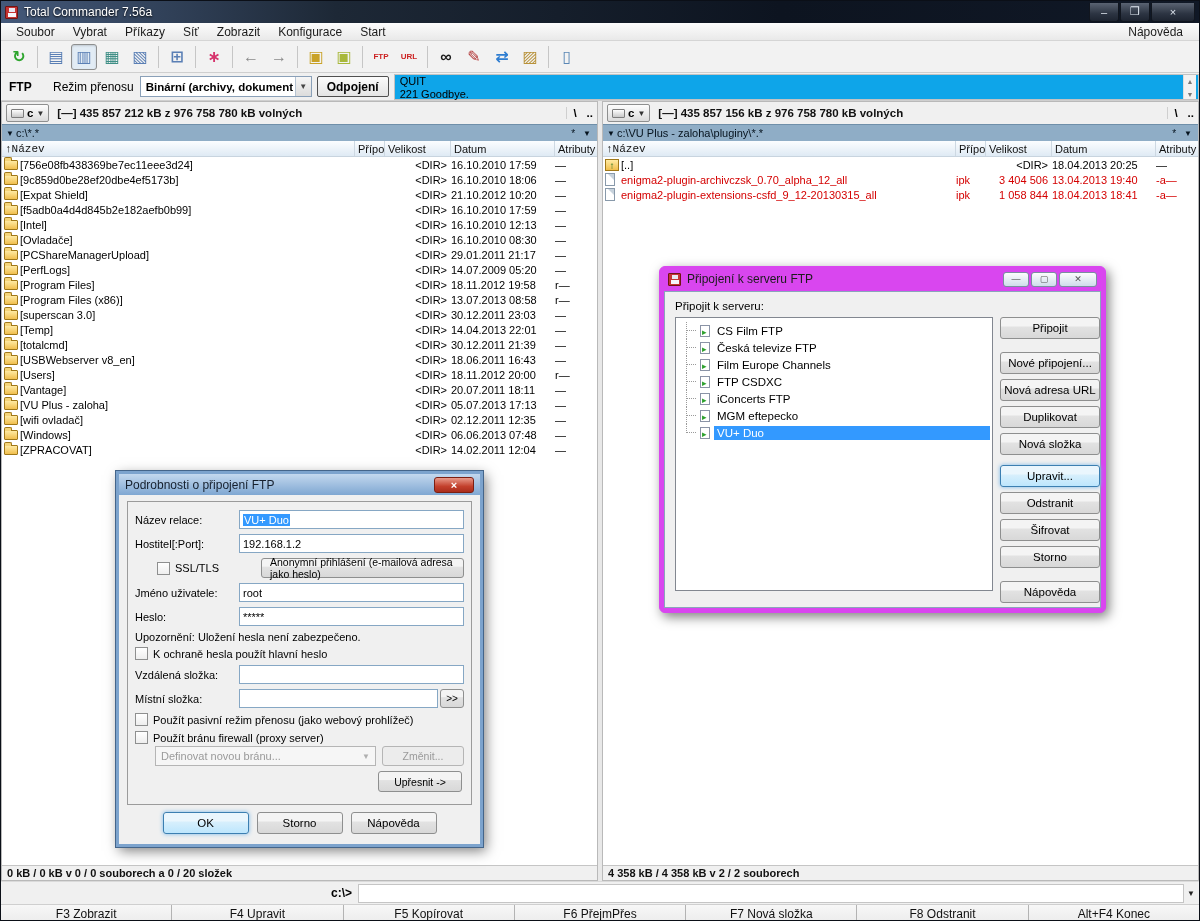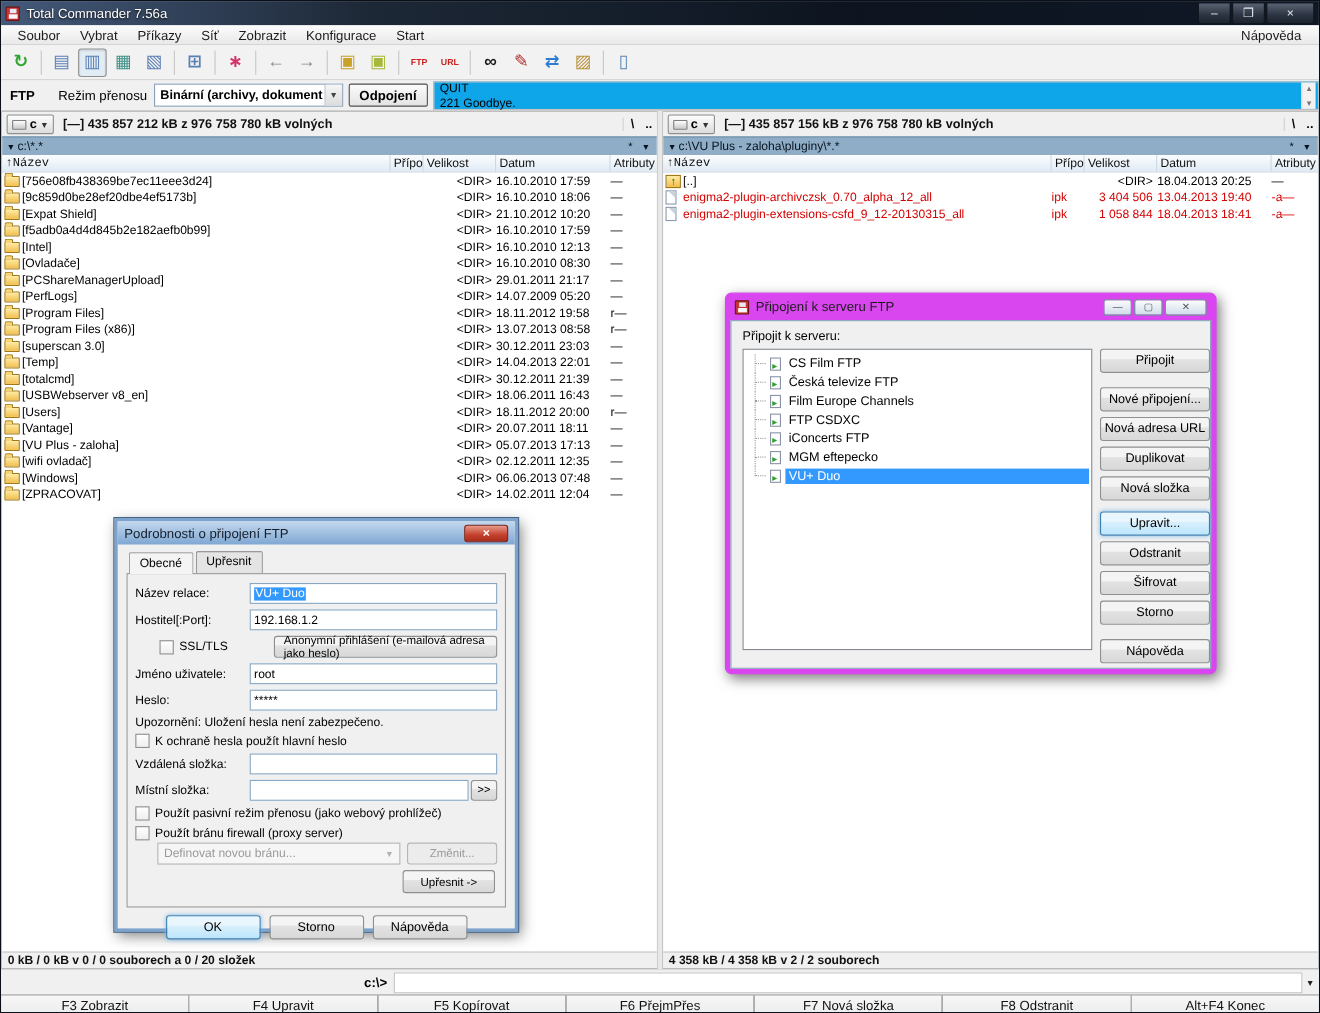--- a/index.html
+++ b/index.html
@@ -102,21 +102,21 @@
   .srow.last .tree::before{bottom:8px;}
   .srow .slabel{margin-left:4px;padding:1px 3px;}
   .srow.sel .slabel{background:#3399ff;color:#fff;flex:1;margin-right:2px;}
   .btncol{position:absolute;left:335px;top:25px;width:100px;display:flex;flex-direction:column;}
   .dbtn{height:22px;border:1px solid #8e8f8f;border-radius:3px;background:linear-gradient(#f4f4f4 40%,#e2e2e2 45%,#d8d8d8);font-size:11.5px;display:flex;align-items:center;justify-content:center;margin-bottom:5px;cursor:default;}
   .dbtn.focused{border-color:#3c7fb1;box-shadow:0 0 4px #7ab8e8;background:linear-gradient(#eaf6fd 40%,#d7effc 45%,#bde6fd);}
   .gap13{margin-bottom:13px!important;}
   .gap10{margin-bottom:10px!important;}
 
   
-  .dlgB{position:absolute;left:103px;top:470px;width:367px;height:376px;background:#f0f0f0;border:3px solid #7ca3cd;outline:1px solid #44658a;box-shadow:3px 4px 12px rgba(0,0,0,.5);z-index:30;}
+  .dlgB{position:absolute;left:115px;top:470px;width:367px;height:376px;background:#f0f0f0;border:3px solid #7ca3cd;outline:1px solid #44658a;box-shadow:3px 4px 12px rgba(0,0,0,.5);z-index:30;}
   .dlgB-title{height:21px;background:linear-gradient(#c3d8ee,#7fa7d2);display:flex;align-items:center;padding:0 6px;font-size:12px;color:#16202e;}
   .bclose{margin-left:auto;width:40px;height:16px;background:linear-gradient(#e99a8a,#c3402c 60%,#a92d1c);border:1px solid #7c1f12;border-radius:3px;color:#fff;font-size:11px;font-weight:bold;display:flex;align-items:center;justify-content:center;}
   .dlgB-body{position:relative;padding:6px 8px 0 8px;font-size:11px;}
   .tabs{display:flex;margin-left:2px;position:relative;z-index:2;}
   .tab{border:1px solid #8e8e8e;border-bottom:none;border-radius:2px 2px 0 0;padding:3px 9px 2px;background:#e4e4e4;margin-right:2px;}
   .tab.active{background:#f4f4f4;padding-bottom:4px;position:relative;top:1px;}
   .tabpage{border:1px solid #9b9b9b;background:#f0f0f0;padding:8px 7px 6px;position:relative;z-index:1;}
   .drow{display:flex;align-items:center;margin-bottom:5px;}
   .dlabel{width:104px;flex:none;}
   .dinput{flex:1;height:19px;background:#fff;border:1px solid #86a7c4;display:flex;align-items:center;padding-left:3px;font-size:11px;}
@@ -625,24 +625,20 @@
         </div>
     </div>
   </div>
 
   <div class="dlgB">
     <div class="dlgB-title">
       <span>Podrobnosti o připojení FTP</span>
       <span class="bclose">×</span>
     </div>
     <div class="dlgB-body">
-      <div class="tabs">
-        <span class="tab active">Obecné</span>
-        <span class="tab">Upřesnit</span>
-      </div>
       <div class="tabpage">
         <div class="drow">
           <span class="dlabel">Název relace:</span>
           <span class="dinput">
               <span class="selhl">VU+ Duo</span>
             </span>
         </div>
         <div class="drow">
           <span class="dlabel">Hostitel[:Port]:</span>
           <span class="dinput">

